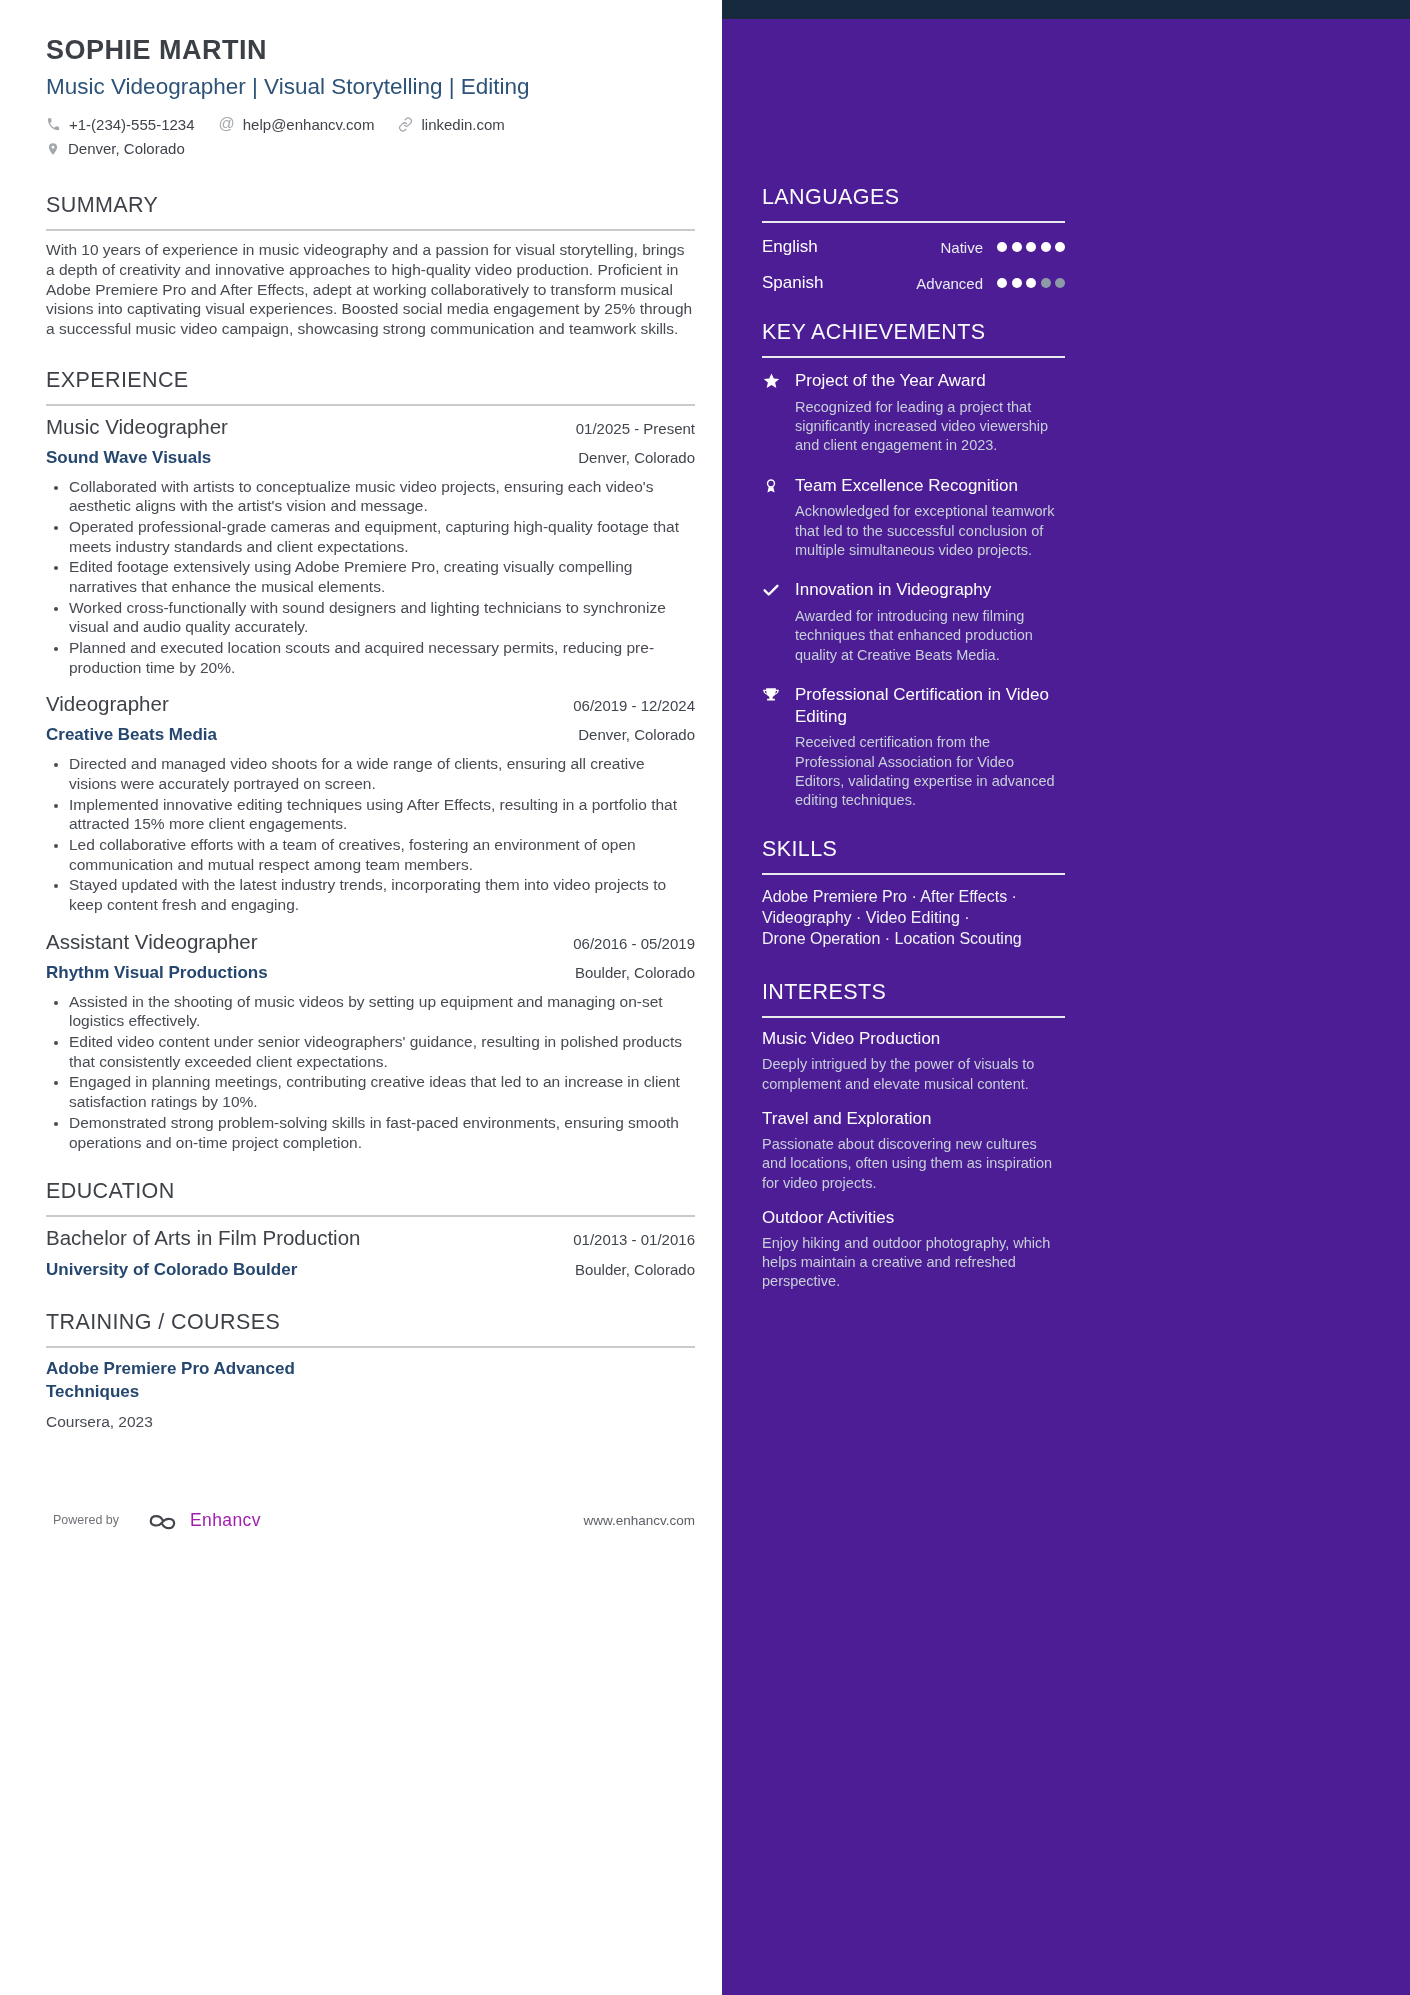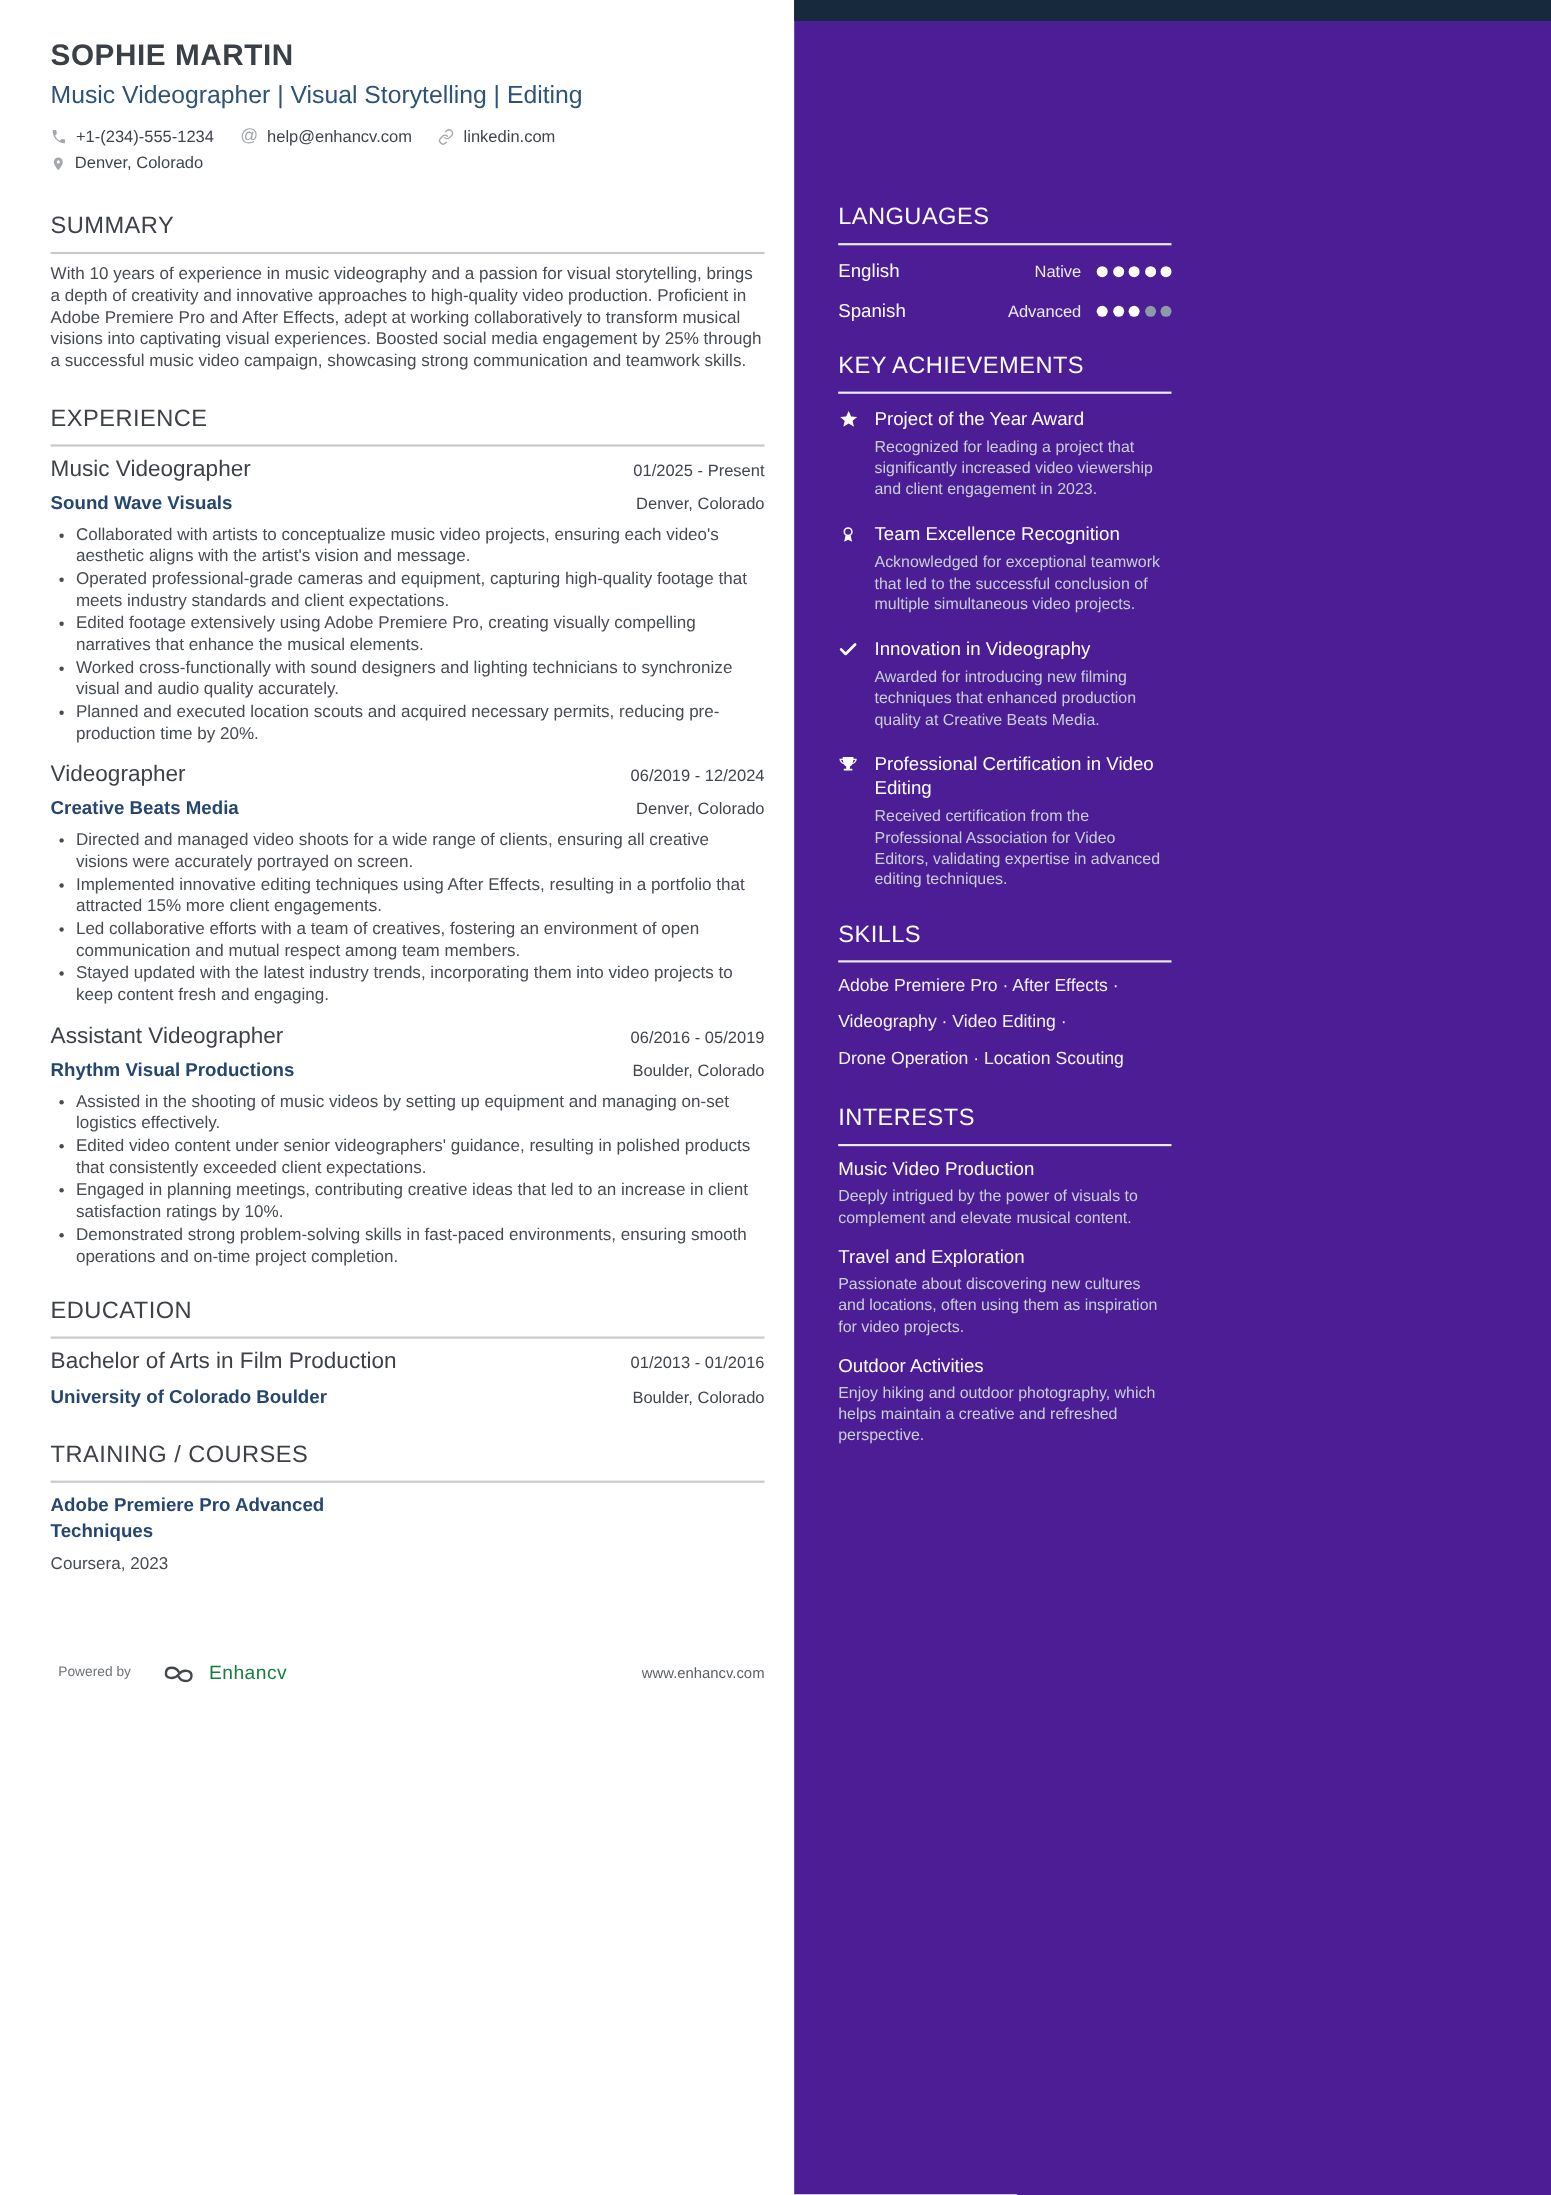--- a/index.html
+++ b/index.html
@@ -46,21 +46,21 @@
 
   .courses { display:flex; margin-top:10px; }
   .course { width:305px; }
   .course + .course { margin-left:34px; width:310px; }
   .course-title { font-size:17px; font-weight:700; color:#25476f; line-height:1.35; }
   .course-org { margin-top:9px; font-size:15.5px; color:#474b52; }
 
   .footer { position:absolute; left:53px; top:1508px; width:642px; display:flex; align-items:center; }
   .powered-by { font-size:12.5px; color:#6f7378; }
   .brand-logo { margin-left:26px; display:flex; align-items:center; }
-  .brand-name { margin-left:9px; font-size:17.5px; color:#15803d; letter-spacing:0.4px; }
+  .brand-name { margin-left:9px; font-size:17.5px; color:#a21caf; letter-spacing:0.4px; }
   .site-url { margin-left:auto; font-size:13.5px; color:#5b5f65; }
 
   
   .sidebar { position:absolute; right:0; top:0; width:688px; height:1995px; background:#4c1d95; }
   .side-strip { height:19px; background:#17293c; }
   .side-inner { margin-left:40px; width:303px; }
   .side-heading { font-size:21.5px; font-weight:400; color:#fbfcfd; letter-spacing:0.4px; padding-bottom:11px; border-bottom:2px solid #e8ebef; }
   .mt-lang { margin-top:166px; }
   .mt-ach { margin-top:25px; }
   .mt-skills { margin-top:27px; }
@@ -73,21 +73,21 @@
   .dot { width:10px; height:10px; border-radius:50%; }
   .dot.filled { background:#ffffff; }
   .dot.empty { background:#8d9aa7; }
 
   .ach-item { display:flex; margin-top:19px; }
   .ach-item.first { margin-top:12px; }
   .ach-icon { width:33px; flex:0 0 33px; padding-top:2px; }
   .ach-title { font-size:17px; color:#ffffff; line-height:1.28; }
   .ach-desc { margin-top:6px; font-size:14.5px; line-height:1.33; color:#c7cfd8; }
 
-  .skill-line { margin-top:13px; font-size:16px; line-height:1.25; color:#f1f4f7; }
+  .skill-line { margin-top:1px; font-size:16px; line-height:1.25; color:#f1f4f7; }
   .skill-line.first { margin-top:12px; }
 
   .int-item { margin-top:15px; }
   .int-item.first { margin-top:11px; }
   .int-title { font-size:17px; color:#ffffff; }
   .int-desc { margin-top:6px; font-size:14.5px; line-height:1.33; color:#c7cfd8; }
 </style>
 </head>
 <body>
 

